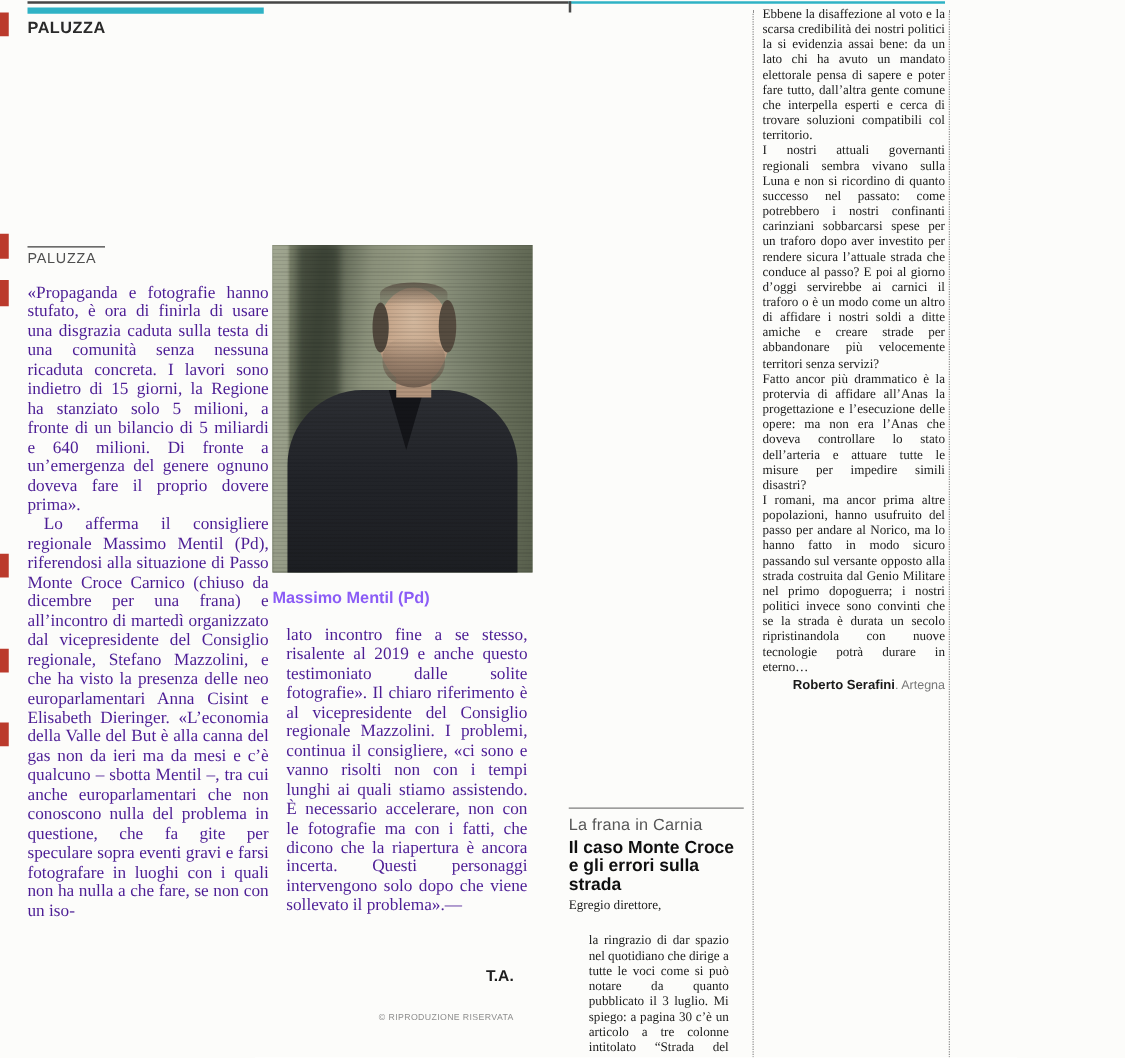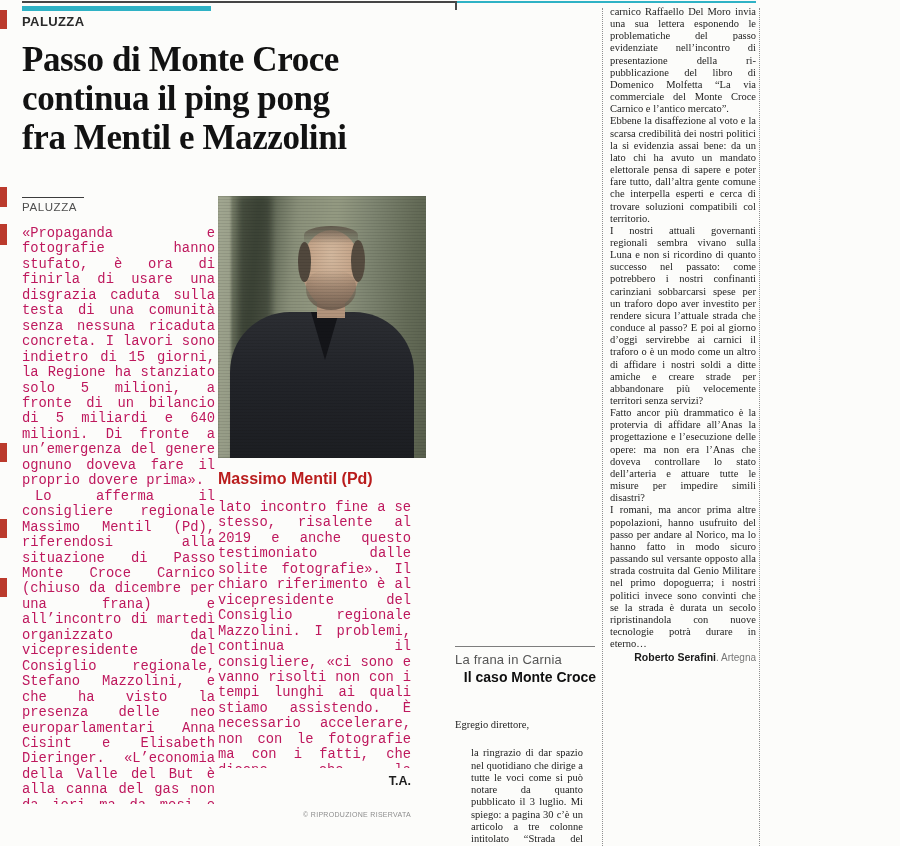--- a/index.html
+++ b/index.html
@@ -17,25 +17,25 @@
     position:absolute;left:22px;top:14px;font-family:"Liberation Sans","DejaVu Sans",sans-serif;
     font-weight:bold;font-size:13px;letter-spacing:.4px;color:#2a2a2a;
   }
   .headline{position:absolute;left:22px;top:40px;width:440px;font-weight:bold;font-size:35px;line-height:39px;letter-spacing:-.4px;color:#121212;}
   .art-kicker-rule{position:absolute;left:22px;top:197px;width:62px;height:1px;background:#3c3c3c;}
   .art-kicker{
     position:absolute;left:22px;top:201px;font-family:"Liberation Sans","DejaVu Sans",sans-serif;
     font-size:11.5px;letter-spacing:.6px;color:#4f4f4f;
   }
   
-  .bodytext{font-size:13.8px;line-height:15.45px;text-align:justify;color:#be185d;font-family:Liberation Mono, monospace;}
+  .bodytext{font-size:13.8px;line-height:15.45px;text-align:justify;color:#4c1d95;}
   .bodytext p{margin:0;}
   .col1{position:absolute;left:22px;top:226px;width:193px;height:578px;overflow:hidden;}
   .col1 p.indent{text-indent:13px;}
-  .col2{position:absolute;left:218px;top:500px;width:193px;height:268px;overflow:hidden;}
+  .col2{position:absolute;left:229px;top:500px;width:193px;height:268px;overflow:hidden;}
   .byline{
     position:absolute;left:218px;top:774px;width:193px;text-align:right;
     font-family:"Liberation Sans","DejaVu Sans",sans-serif;font-weight:bold;font-size:12.5px;color:#1e1e1e;
   }
   .copyright{
     position:absolute;left:218px;top:811px;width:193px;text-align:right;
     font-family:"Liberation Sans","DejaVu Sans",sans-serif;font-size:7px;letter-spacing:.3px;color:#8d8d8d;
   }
   
   .photo{position:absolute;left:218px;top:196px;width:208px;height:262px;overflow:hidden;background:#7d8470;}
@@ -53,31 +53,31 @@
     background:linear-gradient(180deg,rgba(125,104,88,0) 0%,rgba(118,98,83,.5) 45%,rgba(100,84,71,.8) 100%);}
   .photo .neck{position:absolute;left:99px;top:106px;width:28px;height:16px;background:#b2947c;}
   .photo .jacket{position:absolute;left:12px;top:116px;width:184px;height:150px;border-radius:60px 60px 0 0;
     background:linear-gradient(180deg,#2c2e33 0%,#222429 45%,#1c1e22 100%);}
   .photo .shirt{position:absolute;left:93px;top:116px;width:28px;height:48px;background:#141519;
     clip-path:polygon(0 0,100% 0,50% 100%);}
   .photo .grain{position:absolute;inset:0;opacity:.08;
     background:repeating-linear-gradient(0deg,#000 0 1px,transparent 1px 3px);}
   .photo-caption{
     position:absolute;left:218px;top:470px;font-family:"Liberation Sans","DejaVu Sans",sans-serif;
-    font-weight:bold;font-size:16px;color:#b91c1c;
+    font-weight:bold;font-size:13px;color:#8b5cf6;
   }
   
   .letter-rule{position:absolute;left:455px;top:646px;width:140px;height:1px;background:#7d7d7d;}
   .letter-kicker{
     position:absolute;left:455px;top:652px;font-family:"Liberation Sans","DejaVu Sans",sans-serif;
     font-size:13px;letter-spacing:.2px;color:#555555;text-align:center;
   }
   .letter-title{
     position:absolute;left:455px;top:670px;width:150px;font-family:"Liberation Sans","DejaVu Sans",sans-serif;
-    font-weight:bold;font-size:14px;line-height:15px;color:#0f0f0f;text-align:center;
+    font-weight:bold;font-size:14px;line-height:15px;color:#0f0f0f;
   }
   .letter-body{position:absolute;left:455px;top:719px;width:144px;height:127px;overflow:hidden;
     font-size:10.5px;line-height:12.3px;text-align:justify;}
   .letter-body .salutation{display:block;}
   .letter-body p{margin:16px;}
   
   .dotted-div{position:absolute;top:8px;height:838px;width:0;border-left:1px dotted #8f8f8f;}
   .dotted-left{left:602px;}
   .dotted-right{left:759px;}
   
@@ -101,25 +101,20 @@
   <div class="edge-mark" style="top:443px;height:19px;"></div>
   <div class="edge-mark" style="top:519px;height:19px;"></div>
   <div class="edge-mark" style="top:578px;height:19px;"></div>
 
   <div class="top-rule-dark"></div>
   <div class="top-rule-teal"></div>
   <div class="top-tick"></div>
   <div class="section-bar"></div>
 
   <div class="section-kicker">PALUZZA</div>
-  <div class="headline">
-    <div>Passo di Monte Croce</div>
-    <div>continua il ping pong</div>
-    <div>fra Mentil e Mazzolini</div>
-  </div>
 
   <div class="art-kicker-rule"></div>
   <div class="art-kicker">PALUZZA</div>
 
   <div class="col1 bodytext">
     <p>«Propaganda e fotografie hanno stufato, è ora di finirla di usare una disgrazia caduta sulla testa di una comunità senza nessuna ricaduta concreta. I lavori sono indietro di 15 giorni, la Regione ha stanziato solo 5 milioni, a fronte di un bilancio di 5 miliardi e 640 milioni. Di fronte a un’emergenza del genere ognuno doveva fare il proprio dovere prima».</p>
     <p class="indent">Lo afferma il consigliere regionale Massimo Mentil (Pd), riferendosi alla situazione di Passo Monte Croce Carnico (chiuso da dicembre per una frana) e all’incontro di martedì organizzato dal vicepresidente del Consiglio regionale, Stefano Mazzolini, e che ha visto la presenza delle neo europarlamentari Anna Cisint e Elisabeth Dieringer. «L’economia della Valle del But è alla canna del gas non da ieri ma da mesi e c’è qualcuno – sbotta Mentil –, tra cui anche europarlamentari che non conoscono nulla del problema in questione, che fa gite per speculare sopra eventi gravi e farsi fotografare in luoghi con i quali non ha nulla a che fare, se non con un iso-</p>
   </div>
 
   <div class="photo">
@@ -141,31 +136,31 @@
   <div class="col2 bodytext">
     <p>lato incontro fine a se stesso, risalente al 2019 e anche questo testimoniato dalle solite fotografie». Il chiaro riferimento è al vicepresidente del Consiglio regionale Mazzolini. I problemi, continua il consigliere, «ci sono e vanno risolti non con i tempi lunghi ai quali stiamo assistendo. È necessario accelerare, non con le fotografie ma con i fatti, che dicono che la riapertura è ancora incerta. Questi personaggi intervengono solo dopo che viene sollevato il problema».—</p>
   </div>
   <div class="byline">T.A.</div>
   <div class="copyright">© RIPRODUZIONE RISERVATA</div>
 
   <div class="letter-rule"></div>
   <div class="letter-kicker">La frana in Carnia</div>
   <div class="letter-title">
     <div>Il caso Monte Croce</div>
+    <div>e gli errori sulla strada</div>
   </div>
   <div class="letter-body">
     <span class="salutation">Egregio direttore,</span>
     <p>la ringrazio di dar spazio nel quotidiano che dirige a tutte le voci come si può notare da quanto pubblicato il 3 luglio. Mi spiego: a pagina 30 c’è un articolo a tre colonne intitolato “Strada del passo di Monte Croce Vertice con Cisint e Dieringer”, mentre il lettore</p>
   </div>
 
   <div class="dotted-div dotted-left"></div>
   <div class="dotted-div dotted-right"></div>
 
   <div class="opinion">
-    <p>carnico Raffaello Del Moro invia una sua lettera esponendo le problematiche del passo evidenziate nell’incontro di presentazione della ri-pubblicazione del libro di Domenico Molfetta “La via commerciale del Monte Croce Carnico e l’antico mercato”.</p>
     <p>Ebbene la disaffezione al voto e la scarsa credibilità dei nostri politici la si evidenzia assai bene: da un lato chi ha avuto un mandato elettorale pensa di sapere e poter fare tutto, dall’altra gente comune che interpella esperti e cerca di trovare soluzioni compatibili col territorio.</p>
     <p>I nostri attuali governanti regionali sembra vivano sulla Luna e non si ricordino di quanto successo nel passato: come potrebbero i nostri confinanti carinziani sobbarcarsi spese per un traforo dopo aver investito per rendere sicura l’attuale strada che conduce al passo? E poi al giorno d’oggi servirebbe ai carnici il traforo o è un modo come un altro di affidare i nostri soldi a ditte amiche e creare strade per abbandonare più velocemente territori senza servizi?</p>
     <p>Fatto ancor più drammatico è la protervia di affidare all’Anas la progettazione e l’esecuzione delle opere: ma non era l’Anas che doveva controllare lo stato dell’arteria e attuare tutte le misure per impedire simili disastri?</p>
     <p>I romani, ma ancor prima altre popolazioni, hanno usufruito del passo per andare al Norico, ma lo hanno fatto in modo sicuro passando sul versante opposto alla strada costruita dal Genio Militare nel primo dopoguerra; i nostri politici invece sono convinti che se la strada è durata un secolo ripristinandola con nuove tecnologie potrà durare in eterno…</p>
     <div class="signature">
       <span class="sig-name">Roberto Serafini</span><span class="sig-place">. Artegna</span>
     </div>
   </div>
 
 </div>

